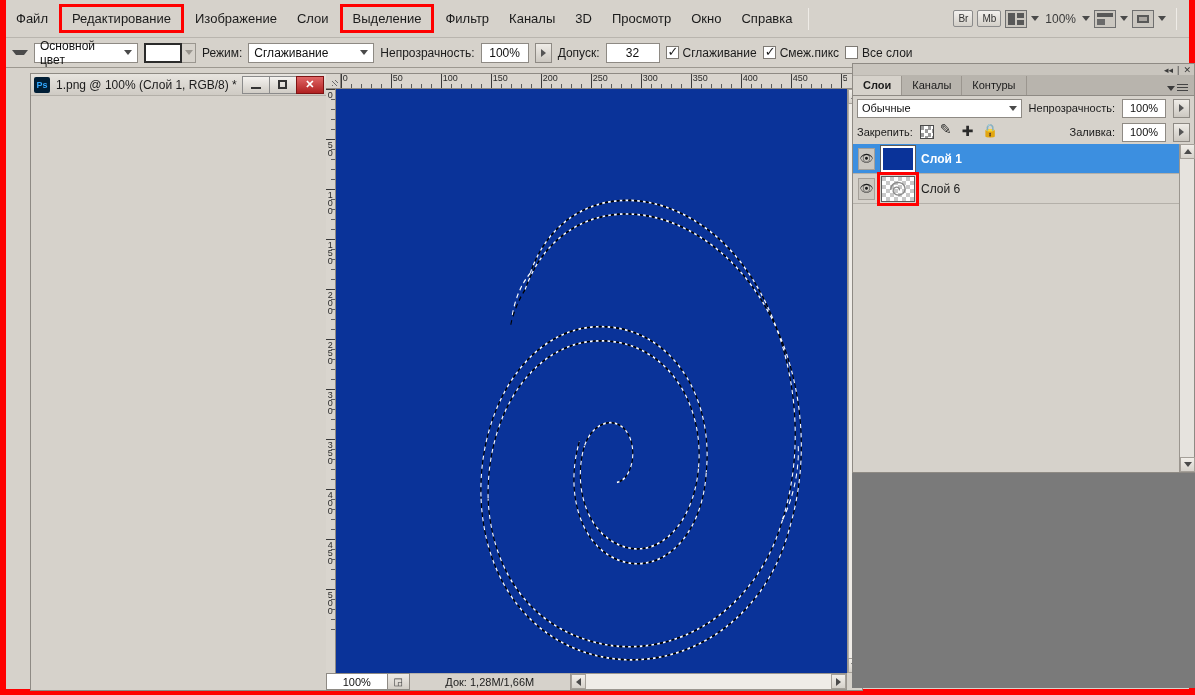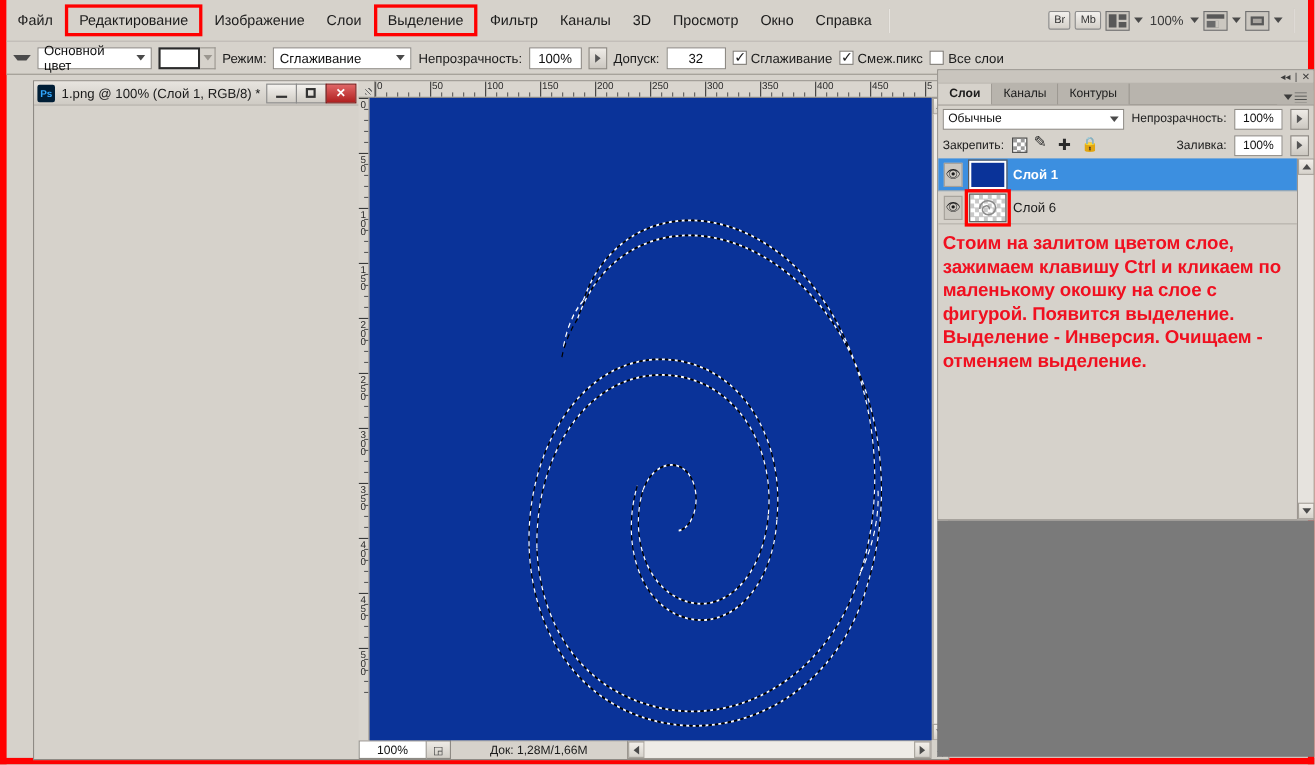--- a/index.html
+++ b/index.html
@@ -749,21 +749,20 @@
         </div>
         <div class="layer-row">
           <span class="eye">👁</span>
           <span class="thumb checker thumb-highlight">
             <svg class="spiral" viewBox="0 0 24 22">
               <path d="M4 12 C4 6, 9 3, 14 4 C19 5, 21 10, 19 14 C17 18, 11 19, 8 16 C5.5 13.5, 6.5 9.5, 10 9 C12.5 8.6, 14 10.5, 13.5 12.5" fill="none" stroke="#8a8a8a" stroke-width="1.5"></path>
             </svg>
           </span>
           <span class="layer-name">Слой 6</span>
         </div>
-        <div class="annot">Стоим на залитом цветом слое, зажимаем клавишу Ctrl и кликаем по маленькому окошку на слое с фигурой. Появится выделение. Выделение - Инверсия. Очищаем - отменяем выделение.</div>
       </div>
       <div class="panel-scroll">
         <div class="sb-arrow">
             <span class="sb-up"></span>
           </div>
         <div class="sb-arrow">
             <span class="sb-down"></span>
           </div>
       </div>
     </div>

